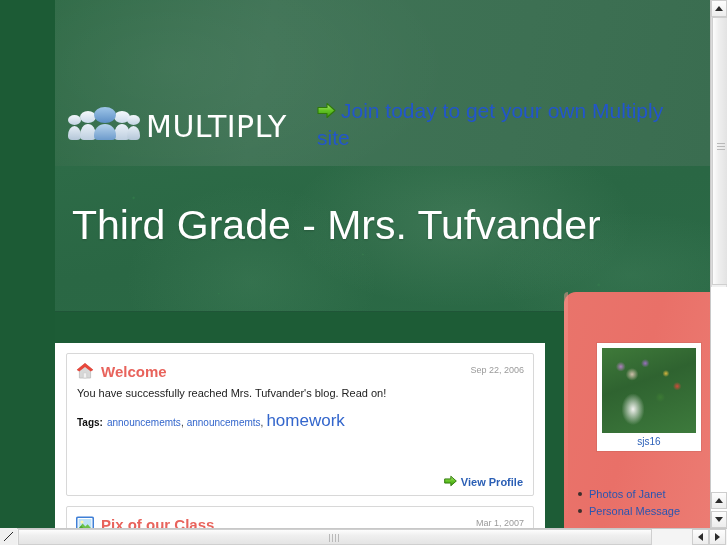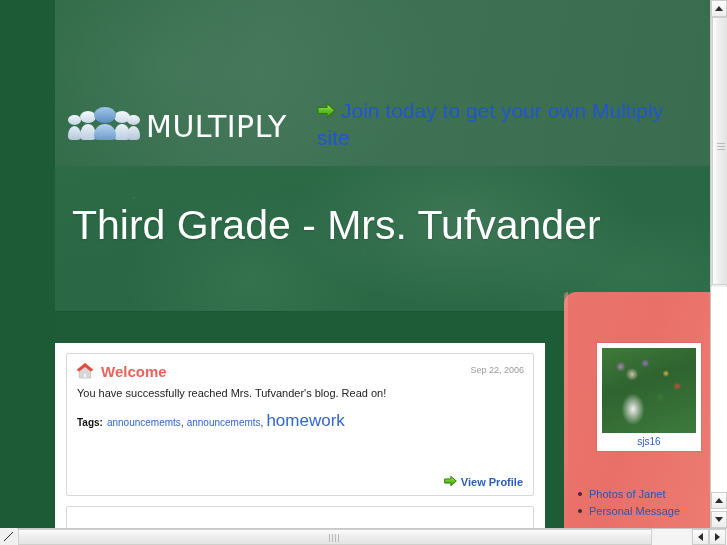--- a/index.html
+++ b/index.html
@@ -522,20 +522,33 @@
               <svg width="13" height="12" viewBox="0 0 19 17" aria-hidden="true">
                 <path d="M1 5.5 H10 V1.5 L18 8.5 L10 15.5 V11.5 H1 Z" fill="url(#gArrow)" stroke="#2f7a09" stroke-width="1.4" stroke-linejoin="round"></path>
               </svg>
             </span>
             <span>View Profile</span>
           </a>
         </div>
       </div>
 
       <div class="post-card">
+        <div class="post-head">
+          <span class="post-icon">
+            <svg width="18" height="18" viewBox="0 0 18 18" aria-hidden="true">
+              <rect x="0.7" y="2.2" width="16.6" height="13.2" rx="1.4" fill="#ffffff" stroke="#3f7fd6" stroke-width="1.6"></rect>
+              <rect x="2.6" y="4" width="12.8" height="9.6" fill="#bfe2f7"></rect>
+              <circle cx="6" cy="7" r="1.5" fill="#fff6b0"></circle>
+              <path d="M2.6 13.6 L6.6 8.6 L9.4 11.6 L11.6 9.2 L15.4 13.6 Z" fill="#6cc14a"></path>
+              <path d="M2.6 13.6 L5.2 10.6 L7.6 13.6 Z" fill="#4da832"></path>
+            </svg>
+          </span>
+          <a class="post-title" href="#">Pix of our Class</a>
+          <span class="post-date">Mar 1, 2007</span>
+        </div>
         <div class="post-body">&nbsp;</div>
       </div>
 
     </div>
 
     <div class="sidebar">
       <div class="sidebar-stripe"></div>
 
       <div class="avatar-frame">
         <span class="avatar-photo"></span>

